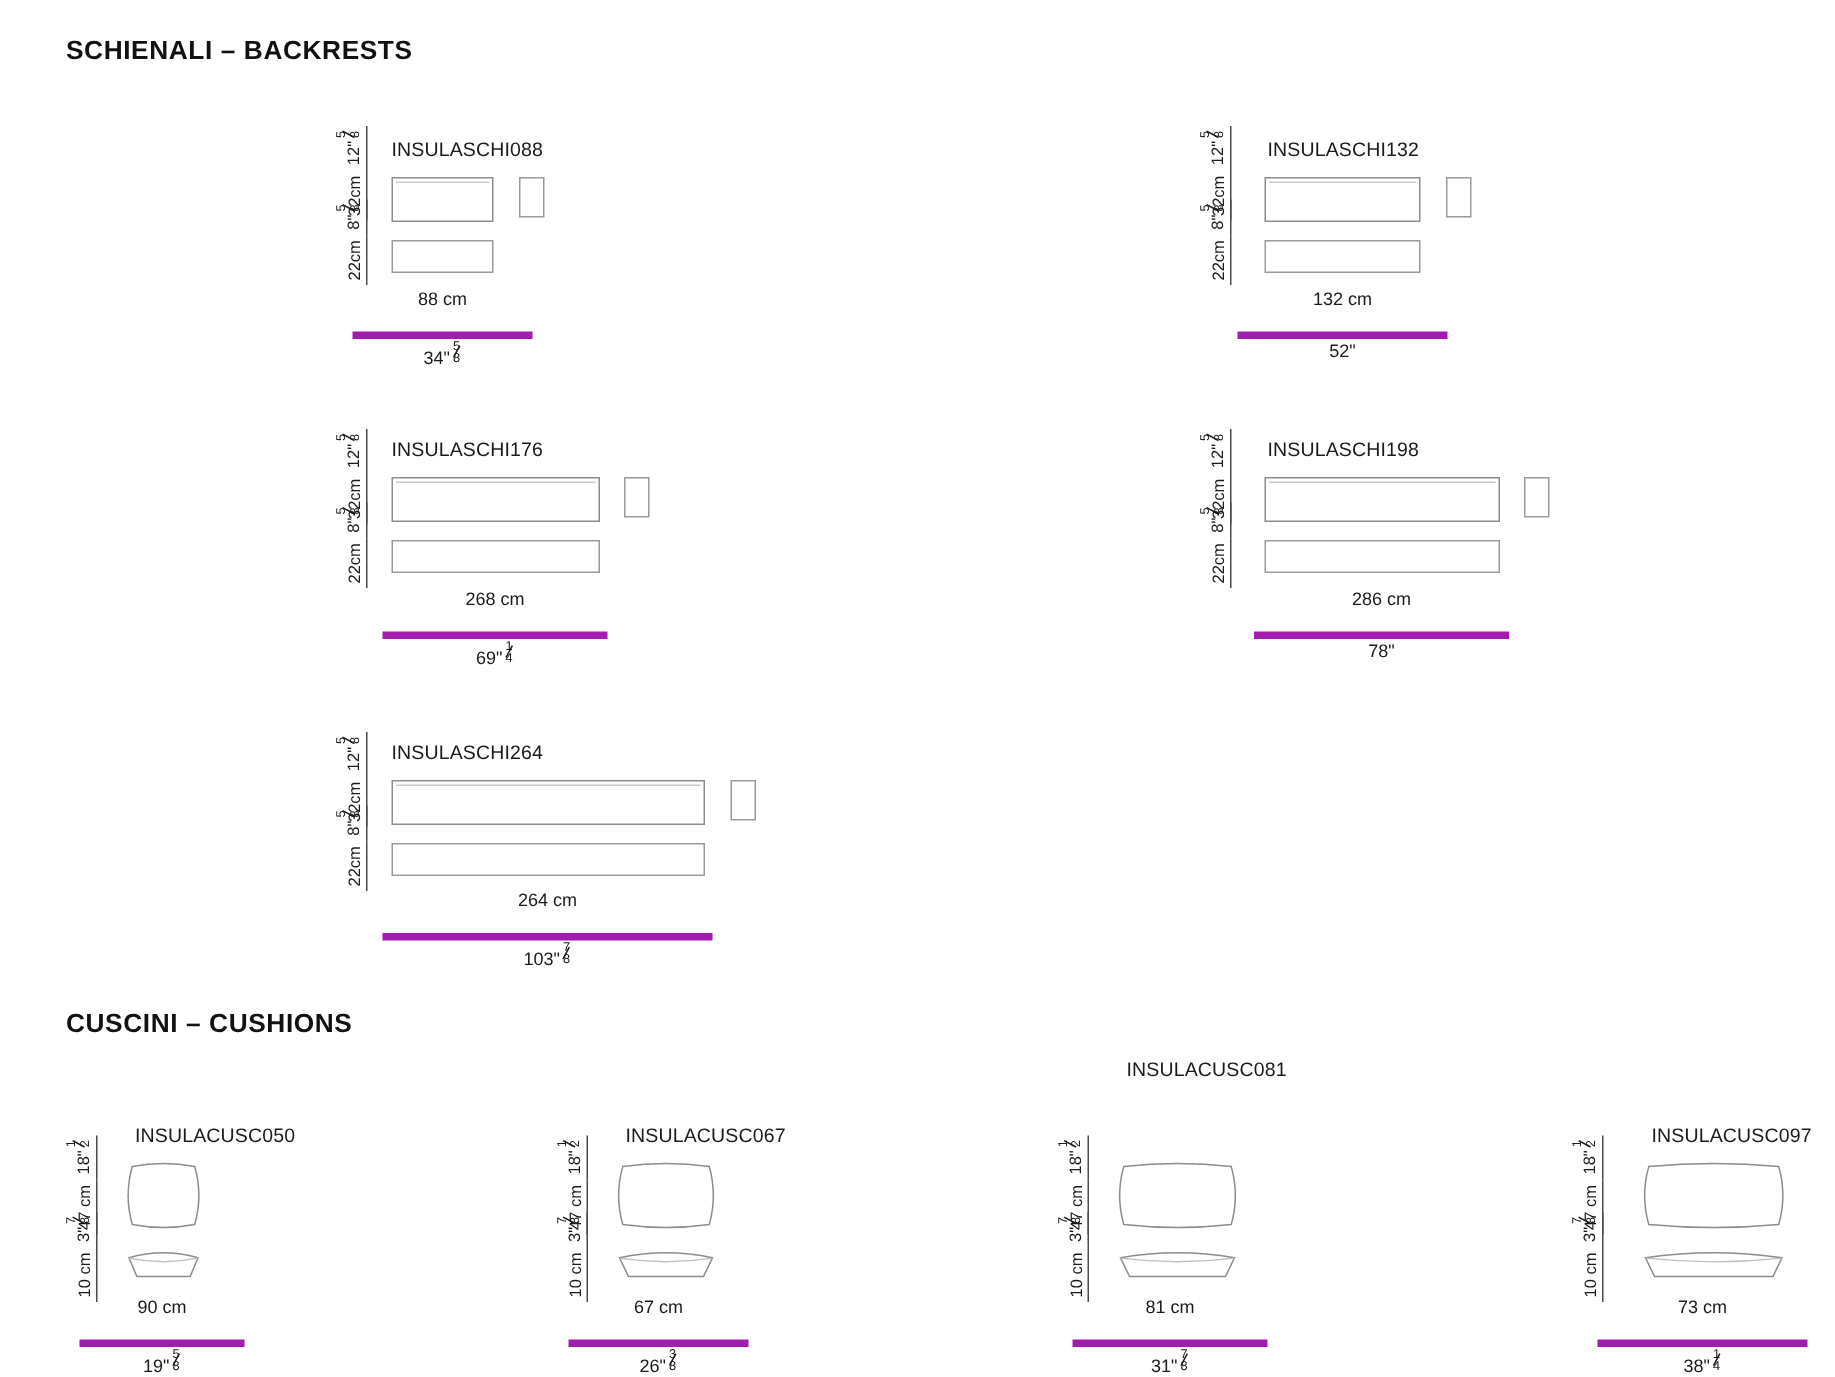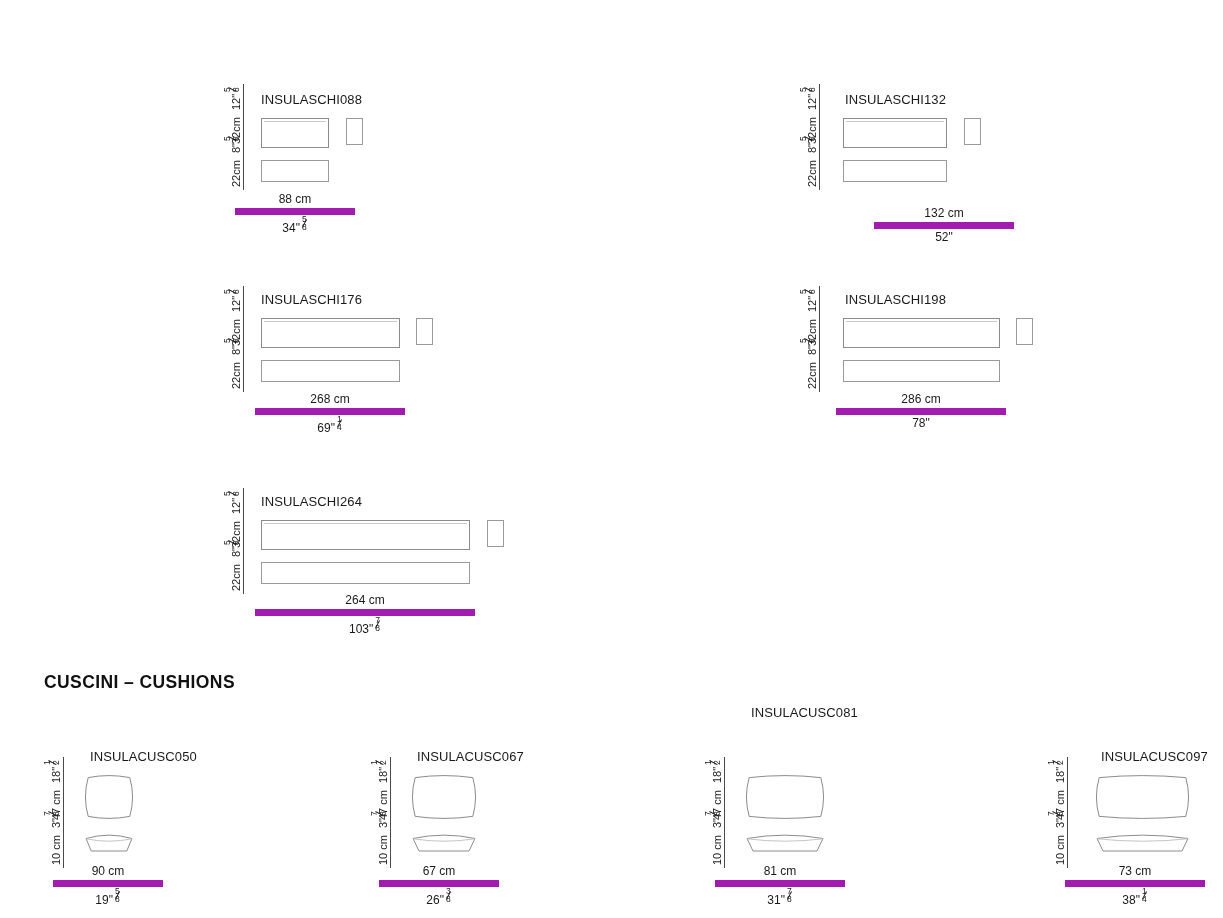--- a/index.html
+++ b/index.html
@@ -105,41 +105,42 @@
 
   
   .wdim {
     position: absolute;
     text-align: center;
     font-size: 12px;
     color: #1a1a1a;
     line-height: 1.22;
   }
   .wdim .cmline {
-    border-bottom: 7px solid #a21caf;
-    padding-bottom: 1px;
+    border-bottom: 5px solid #a21caf;
+    padding-bottom: 14px;
     white-space: nowrap;
   }
   .wdim .inline2 {
     padding-top: 1px;
     white-space: nowrap;
   }
 
   
   .cush-face {
     position: absolute;
   }
   .cush-face svg, .cush-side svg { display: block; overflow: visible; }
   .cush-side { position: absolute; }
 </style>
 </head>
 <body>
 
 <div id="page">
 
+  <div class="section-title" style="left:44px; top:23px;">SCHIENALI – BACKRESTS</div>
 
   <div id="backrests-layer">
       <div class="prod-code" style="left: 261px; top: 92px; text-align: center;">INSULASCHI088</div>
       <div class="vlabel" style="left: 224px; top: 147px;">
         <span class="cm">32cm</span>
         <span class="inch"><span>12"</span><span class="frac"><span class="bar"></span><span class="num">5</span><span class="den">8</span></span></span>
       </div>
       <div class="vlabel" style="left: 224px; top: 190px;">
         <span class="cm">22cm</span>
         <span class="inch"><span>8"</span><span class="frac"><span class="bar"></span><span class="num">5</span><span class="den">8</span></span></span>
@@ -160,21 +161,21 @@
       </div>
       <div class="vlabel" style="left: 800px; top: 190px;">
         <span class="cm">22cm</span>
         <span class="inch"><span>8"</span><span class="frac"><span class="bar"></span><span class="num">5</span><span class="den">8</span></span></span>
       </div>
       <div class="box" style="left: 843px; top: 118px; width: 104px; height: 30px;">
         <div class="ridge"></div>
       </div>
       <div class="box r2" style="left: 843px; top: 160px; width: 104px; height: 22px;"></div>
       <div class="box r2" style="left: 964px; top: 118px; width: 17px; height: 27px;"></div>
-      <div class="wdim" style="left: 874px; top: 192px; width: 140px; margin-top: 14px;">
+      <div class="wdim" style="left: 825px; top: 192px; width: 140px;">
         <div class="cmline">132 cm</div>
         <div class="inline2"><span>52"</span></div>
       </div>
       <div class="prod-code" style="left: 261px; top: 292px;">INSULASCHI176</div>
       <div class="vlabel" style="left: 224px; top: 349px;">
         <span class="cm">32cm</span>
         <span class="inch"><span>12"</span><span class="frac"><span class="bar"></span><span class="num">5</span><span class="den">8</span></span></span>
       </div>
       <div class="vlabel" style="left: 224px; top: 392px;">
         <span class="cm">22cm</span>

